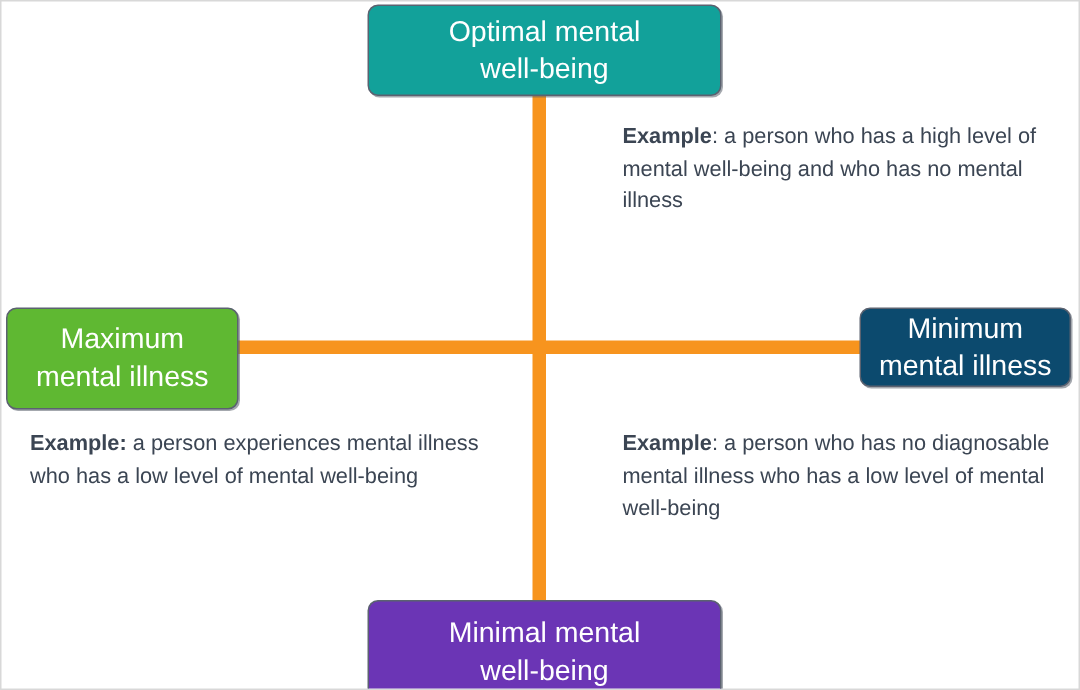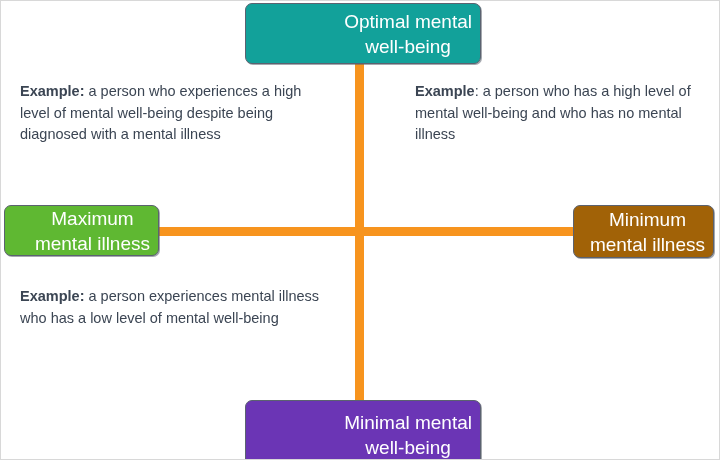--- a/index.html
+++ b/index.html
@@ -42,47 +42,47 @@
   .box {
     position: absolute;
     box-sizing: border-box;
     border-radius: 7px;
     color: #ffffff;
     font-size: 19px;
     line-height: 25px;
     font-weight: 400;
     display: flex;
     align-items: center;
-    justify-content: flex-end;
+    justify-content: center;
     text-align: center;
     border: 1px solid #5b6270;
     box-shadow: 1px 1px 0 0 rgba(90,96,108,0.55);
     padding: 0 8px;
     z-index: 3;
   }
   .box-top {
     left: 244px;
     top: 2px;
     width: 236px;
     height: 61px;
     background: #12A19A;
   }
   .box-left {
     left: 3px;
     top: 204px;
     width: 155px;
-    height: 51px;
+    height: 68px;
     background: #5FB832;
   }
   .box-right {
     left: 572px;
     top: 204px;
     width: 141px;
     height: 53px;
-    background: #a16207;
+    background: #0c4a6e;
   }
   .box-bottom {
     left: 244px;
     top: 399px;
     width: 236px;
     height: 69px;
     background: #6B35B5;
   }
 
   
@@ -130,26 +130,26 @@
     </span>
   </div>
 
   <div class="box box-bottom">
     <span>
       <span>Minimal mental</span><br>
       <span>well-being</span>
     </span>
   </div>
 
-  <div class="example ex-tl">
-    <b>Example:</b><span> a person who experiences a high level of mental well-being despite being diagnosed with a mental illness</span>
-  </div>
 
   <div class="example ex-tr">
     <b>Example</b><span>: a person who has a high level of mental well-being and who has no mental illness</span>
   </div>
 
   <div class="example ex-bl">
     <b>Example:</b><span> a person experiences mental illness who has a low level of mental well-being</span>
   </div>
 
+  <div class="example ex-br">
+    <b>Example</b><span>: a person who has no diagnosable mental illness who has a low level of mental well-being</span>
+  </div>
 
 </div>
 
 </body></html>

